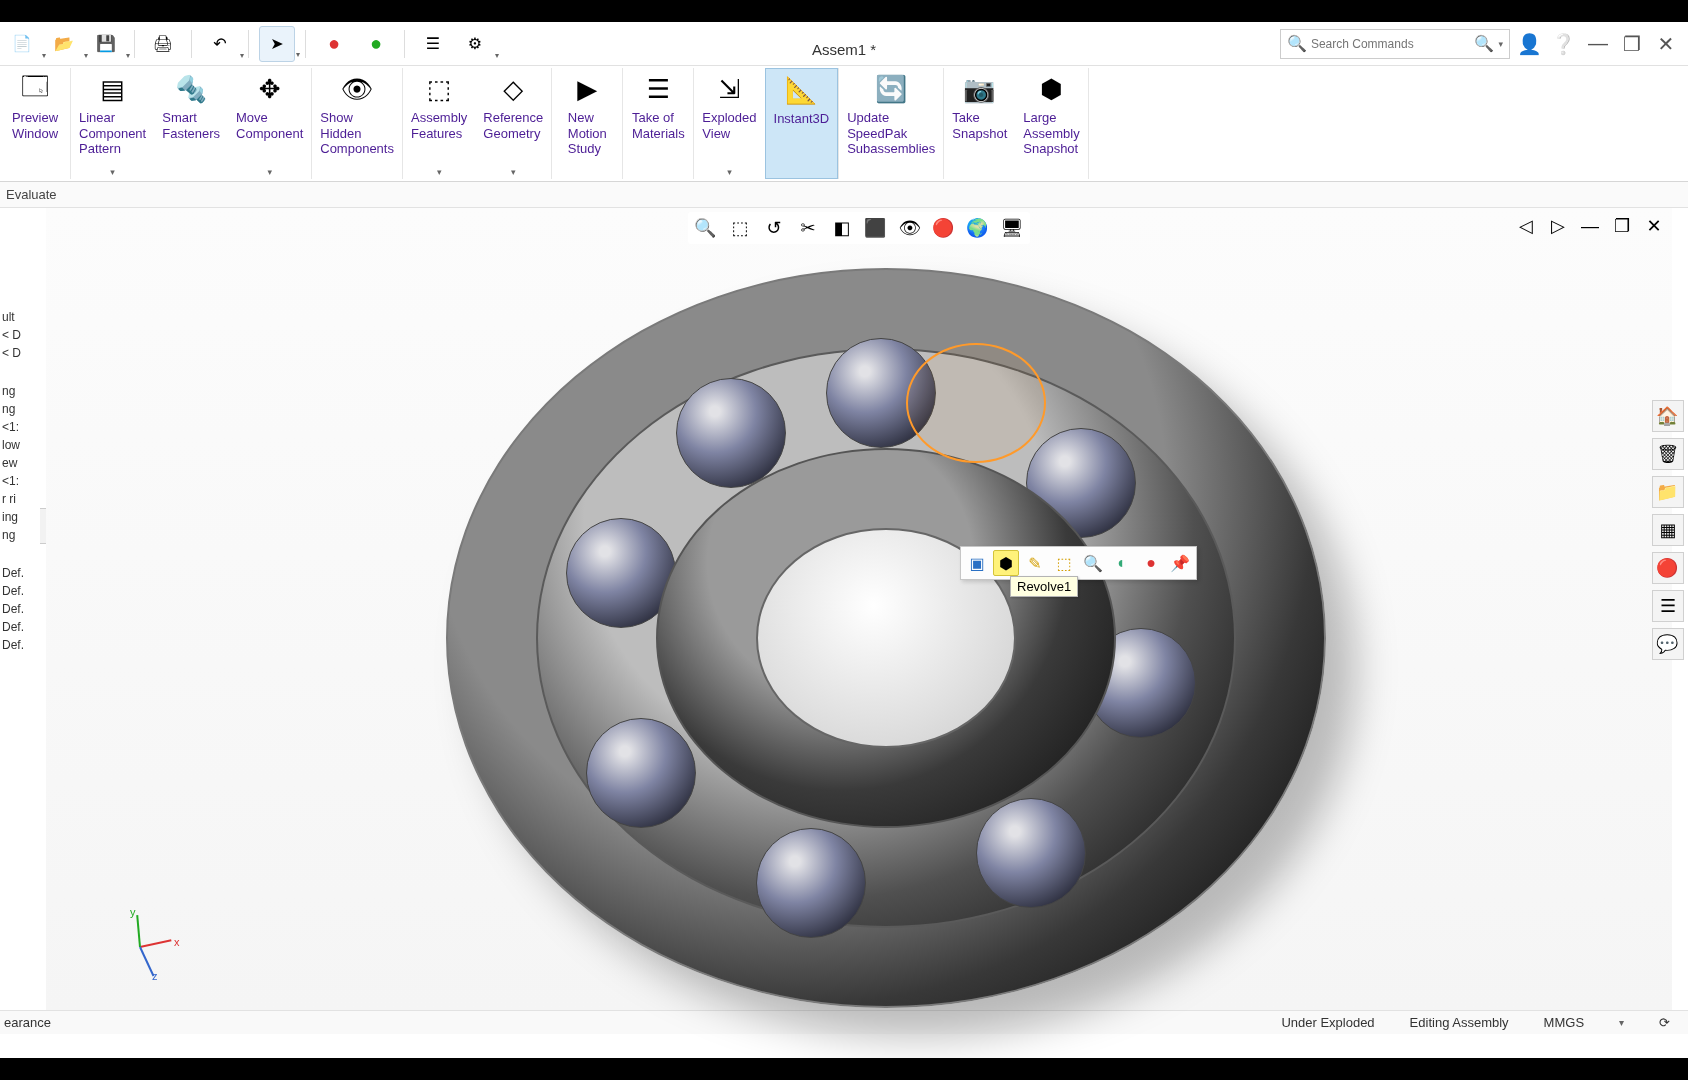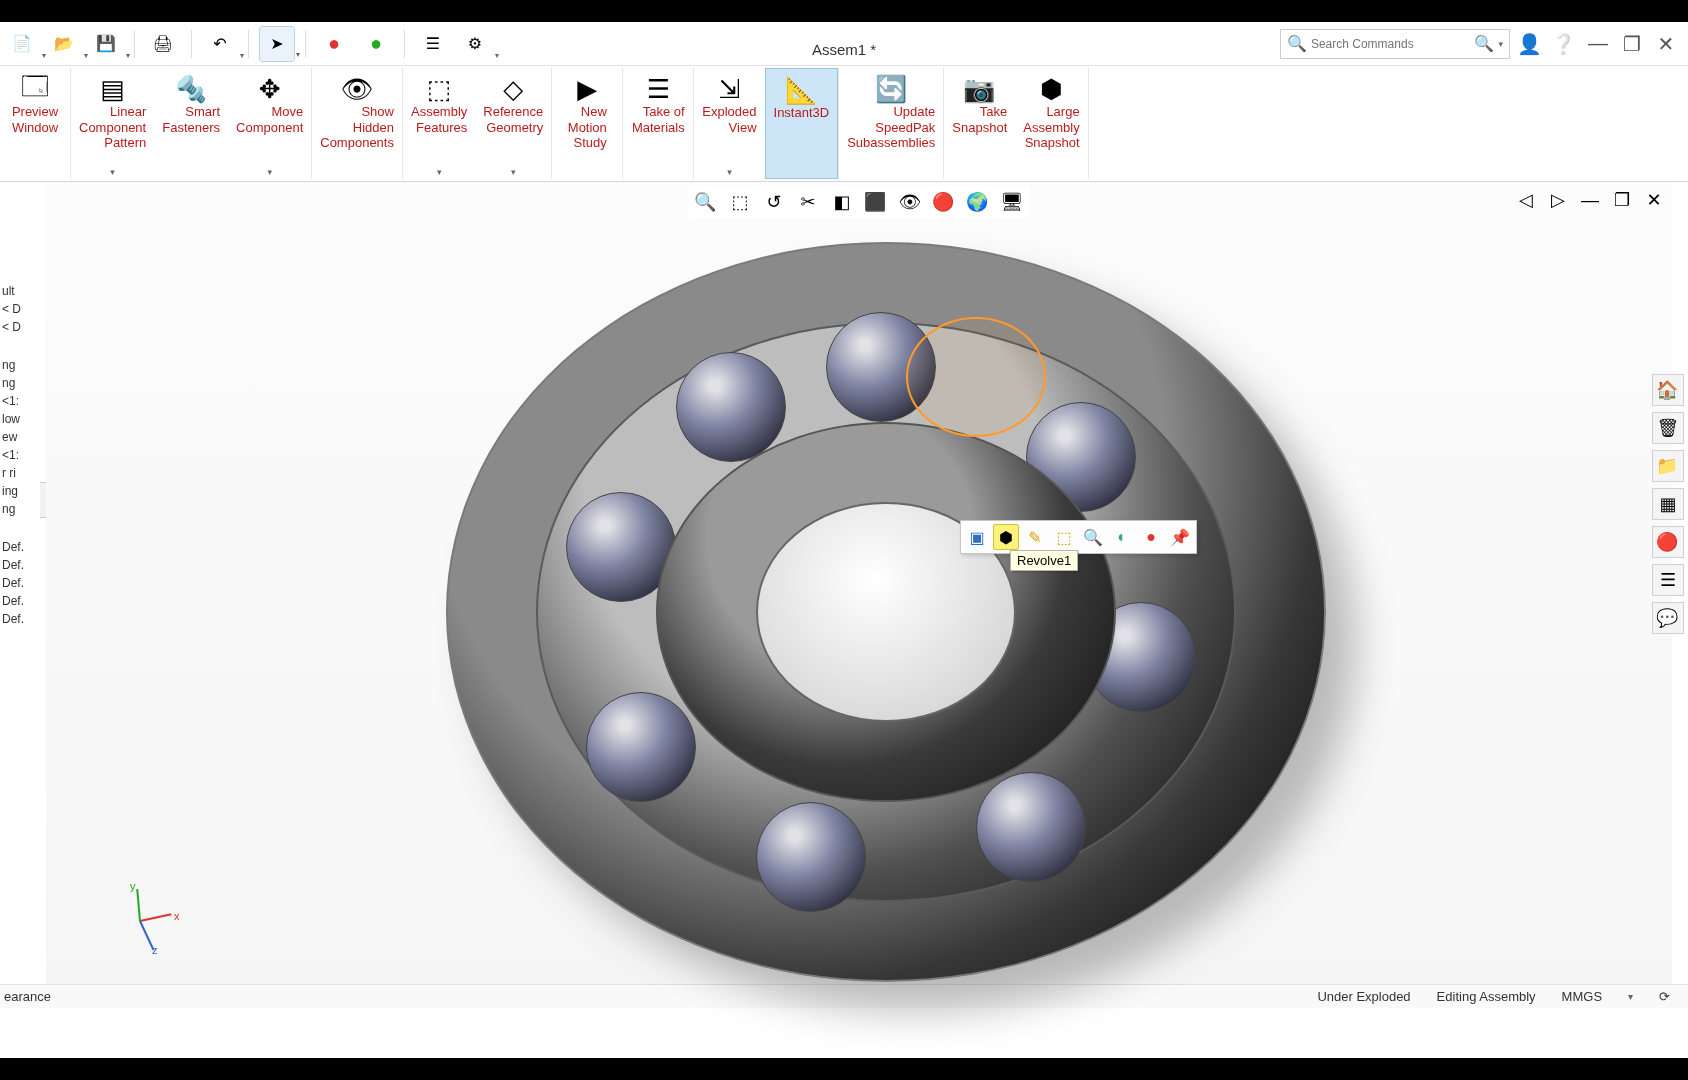--- a/index.html
+++ b/index.html
@@ -18,21 +18,21 @@
 .search-wrap { width: 230px; height: 30px; border: 1px solid #ccc; display: flex; align-items: center; padding: 0 6px; }
 .search-wrap input { border: none; outline: none; flex: 1; font-size: 12px; background: transparent; }
 .topicon { width: 28px; height: 28px; display: flex; align-items: center; justify-content: center; cursor: pointer; color: #555; font-size: 20px; }
 
 
 .ribbon { height: 116px; background: #fff; border-bottom: 1px solid #d6d6d6; display: flex; align-items: stretch; padding: 2px 0; }
 .rib-group { display: flex; align-items: stretch; border-right: 1px solid #e6e6e6; }
 .rib-btn { display: flex; flex-direction: column; align-items: center; justify-content: flex-start; padding: 6px 8px 4px 8px; min-width: 70px; cursor: pointer; position: relative; }
 .rib-btn.active { background: #cde6f7; border: 1px solid #9bc3e0; }
 .rib-ico { width: 36px; height: 30px; display: flex; align-items: center; justify-content: center; font-size: 26px; }
-.rib-lbl { font-size: 13px; color: #b91c1c; text-align: right; line-height: 1.2; margin-top: 0; white-space: pre-line; }
+.rib-lbl { font-size: 13px; color: #4c1d95; text-align: left; line-height: 1.2; margin-top: 6px; white-space: pre-line; }
 .rib-btn .dd { font-size: 9px; color: #666; position: absolute; bottom: 2px; }
 
 
 .tabbar { height: 26px; background: #fafafa; border-bottom: 1px solid #e2e2e2; display: flex; align-items: center; padding-left: 6px; font-size: 13px; color: #444; }
 
 
 .main { position: relative; height: 802px; background: #fff; }
 .viewport { position: absolute; left: 46px; right: 16px; top: 0; bottom: 0; background: linear-gradient(#fcfcfc,#f5f5f5); }
 .view-toolbar { position: absolute; left: 50%; top: 4px; transform: translateX(-50%); display: flex; gap: 6px; background: rgba(255,255,255,0.9); padding: 2px 4px; border-radius: 3px; }
 .vtb { width: 28px; height: 28px; display: flex; align-items: center; justify-content: center; cursor: pointer; border-radius: 3px; font-size: 18px; }
@@ -74,21 +74,21 @@
 
 .triad { position: absolute; left: 70px; bottom: 30px; width: 70px; height: 70px; }
 .axis { position: absolute; left: 24px; top: 36px; width: 32px; height: 2px; transform-origin: left center; }
 .ax-x { background: #d33; transform: rotate(-12deg); }
 .ax-y { background: #2a2; transform: rotate(-95deg); }
 .ax-z { background: #36c; transform: rotate(65deg); }
 .axlbl { position: absolute; font-size: 11px; }
 
 
 .bot-tabs { height: 22px; background: #f4f4f4; border-top: 1px solid #ddd; display: flex; align-items: center; font-size: 13px; padding-left: 4px; color: #333; }
-.status { height: 24px; background: #f9f9f9; border-top: 1px solid #e2e2e2; display: flex; align-items: center; justify-content: flex-end; font-size: 13px; color: #333; gap: 26px; padding: 0 18px; }
+.status { height: 24px; background: #f9f9f9; border-top: 1px solid #e2e2e2; display: flex; align-items: center; justify-content: flex-end; font-size: 13px; color: #333; gap: 35px; padding: 0 18px; }
 .status .left { position: absolute; left: 4px; }
 
 
 .ico { font-family: "Segoe UI Symbol","Segoe UI", sans-serif; }
 
 </style>
 </head>
 <body>
 
 <div class="app">
@@ -246,20 +246,23 @@
         </div>
       <div class="rib-btn">
           <div class="rib-ico">⬢</div>
           <div class="rib-lbl">Large
 Assembly
 Snapshot</div>
         </div>
     </div>
   </div>
 
+  <div class="tabbar">
+    <span>Evaluate</span>
+  </div>
 
   <div class="main">
 
     <div class="tree">
       <div style="height:100px"></div>
       <div class="tree-row">ult</div>
       <div class="tree-row">&lt; D</div>
       <div class="tree-row">&lt; D</div>
       <div style="height:20px"></div>
       <div class="tree-row">ng</div>

